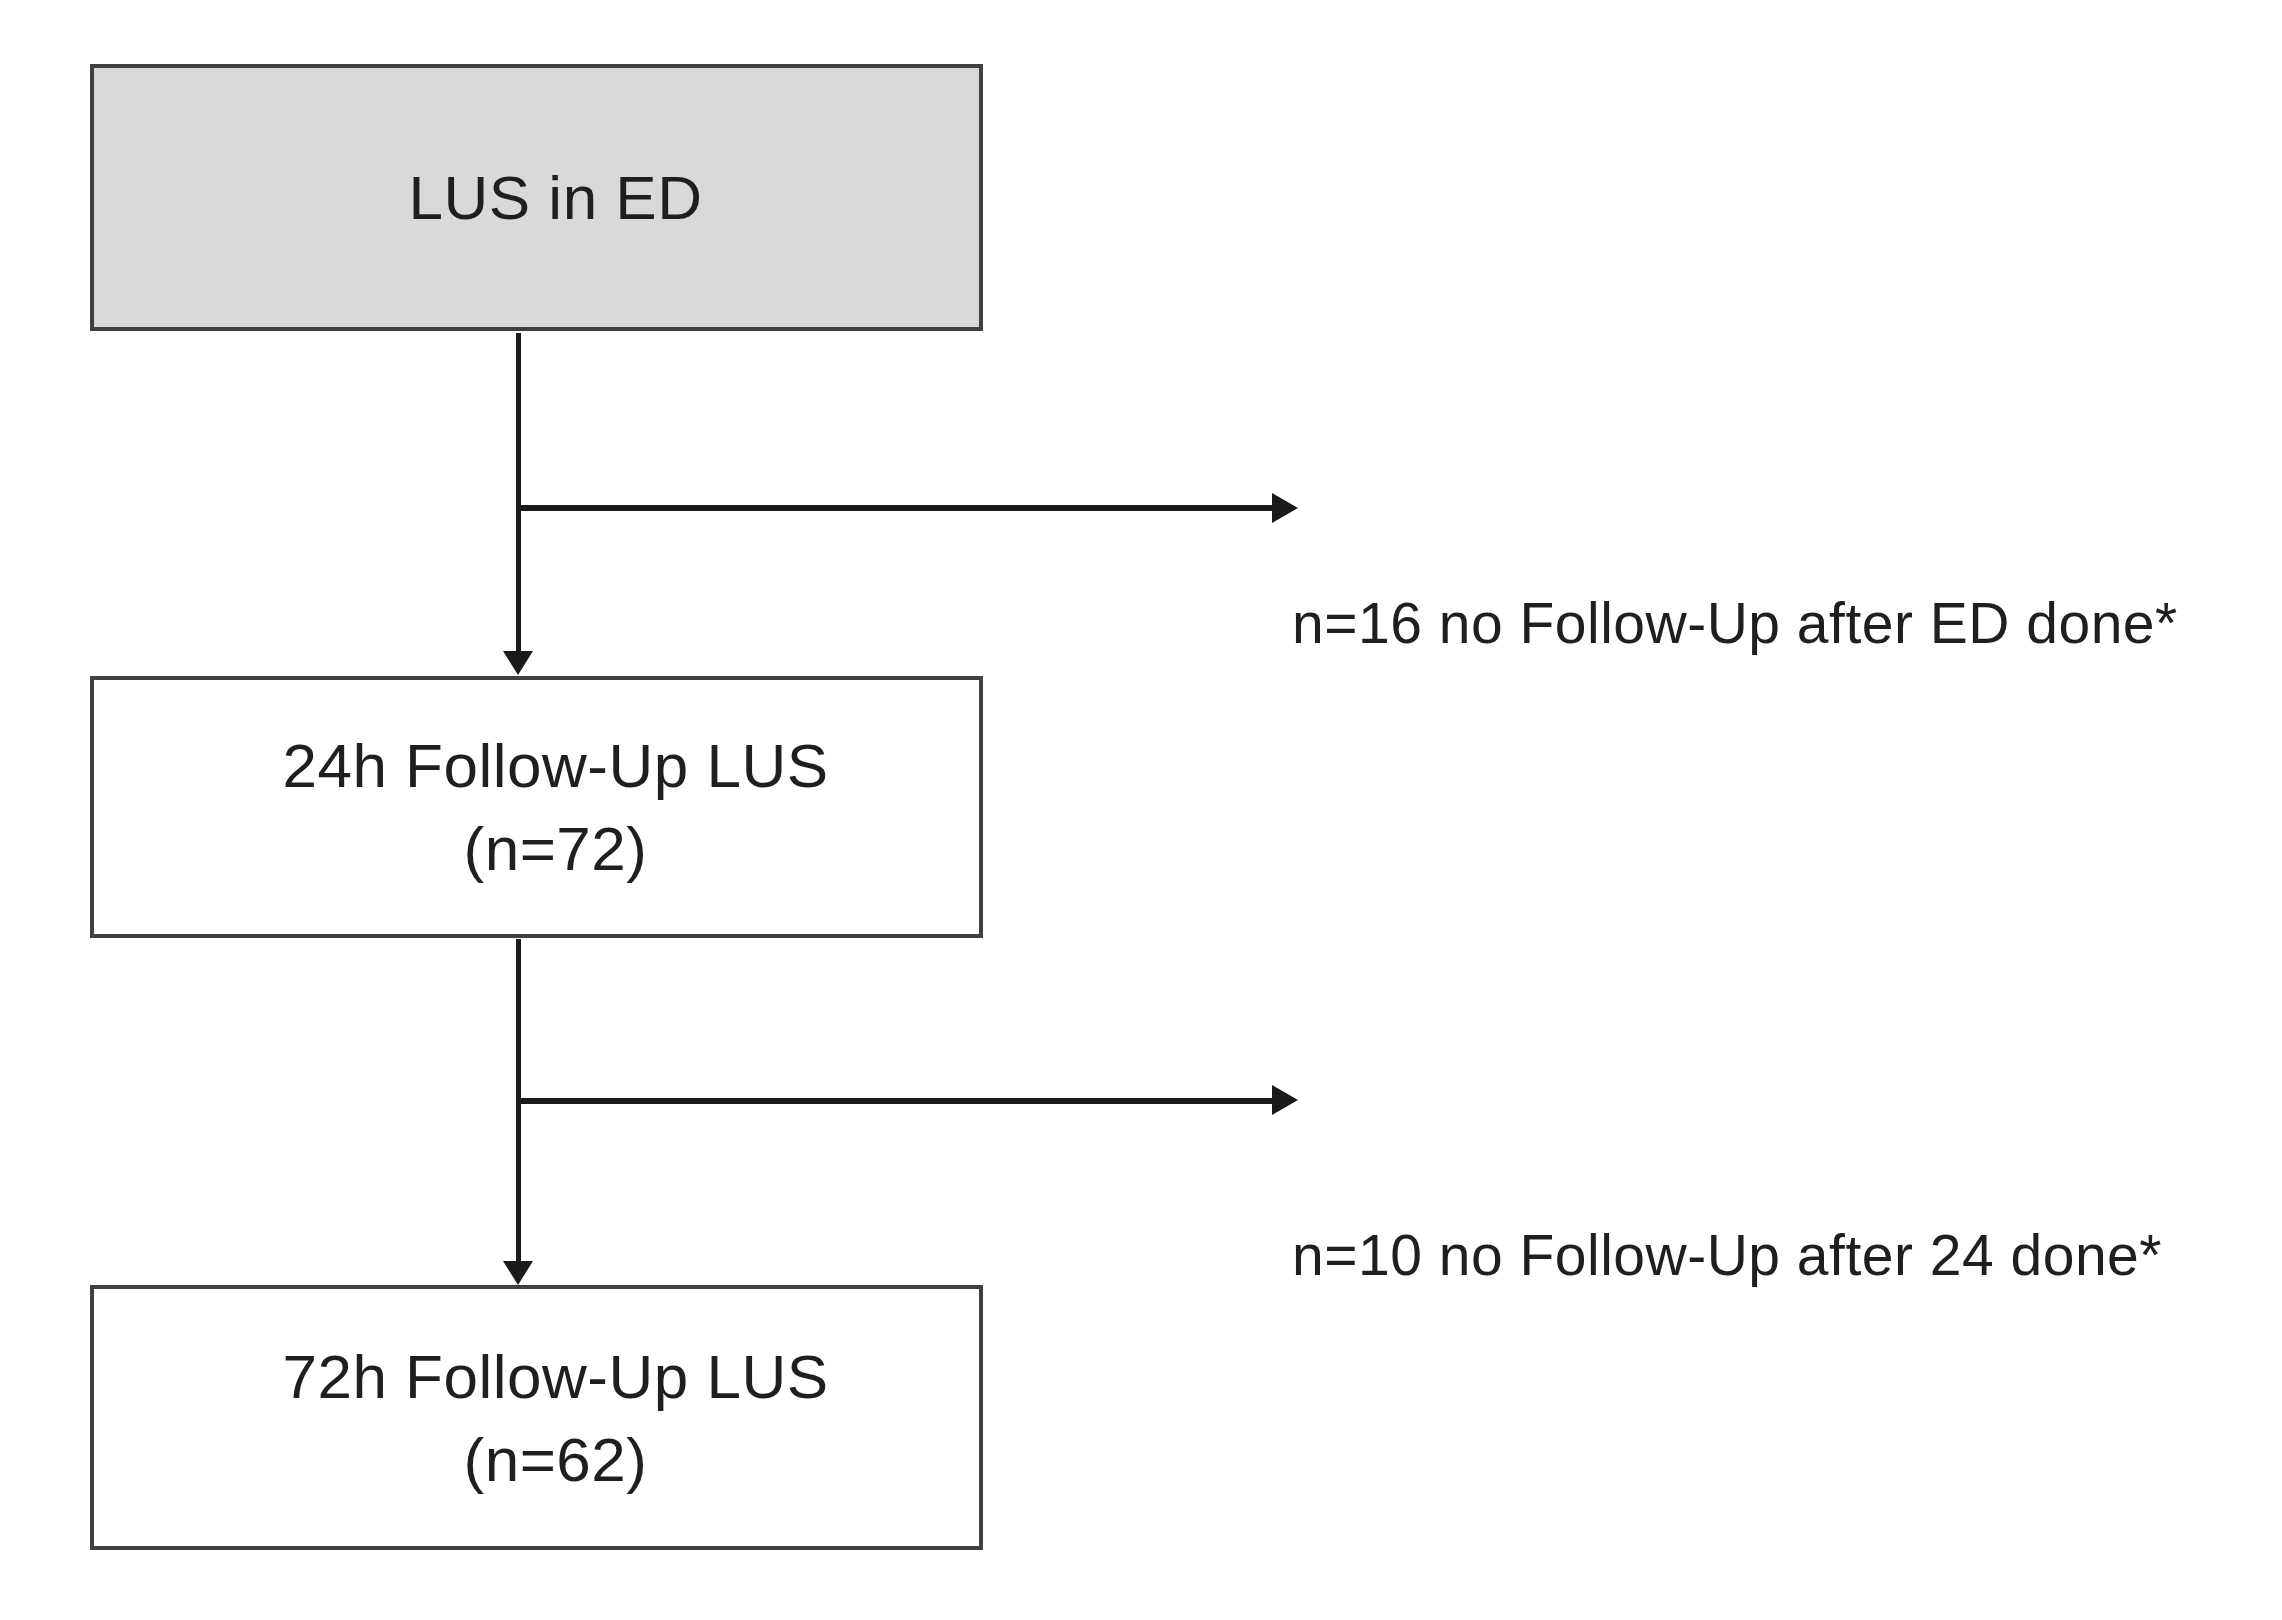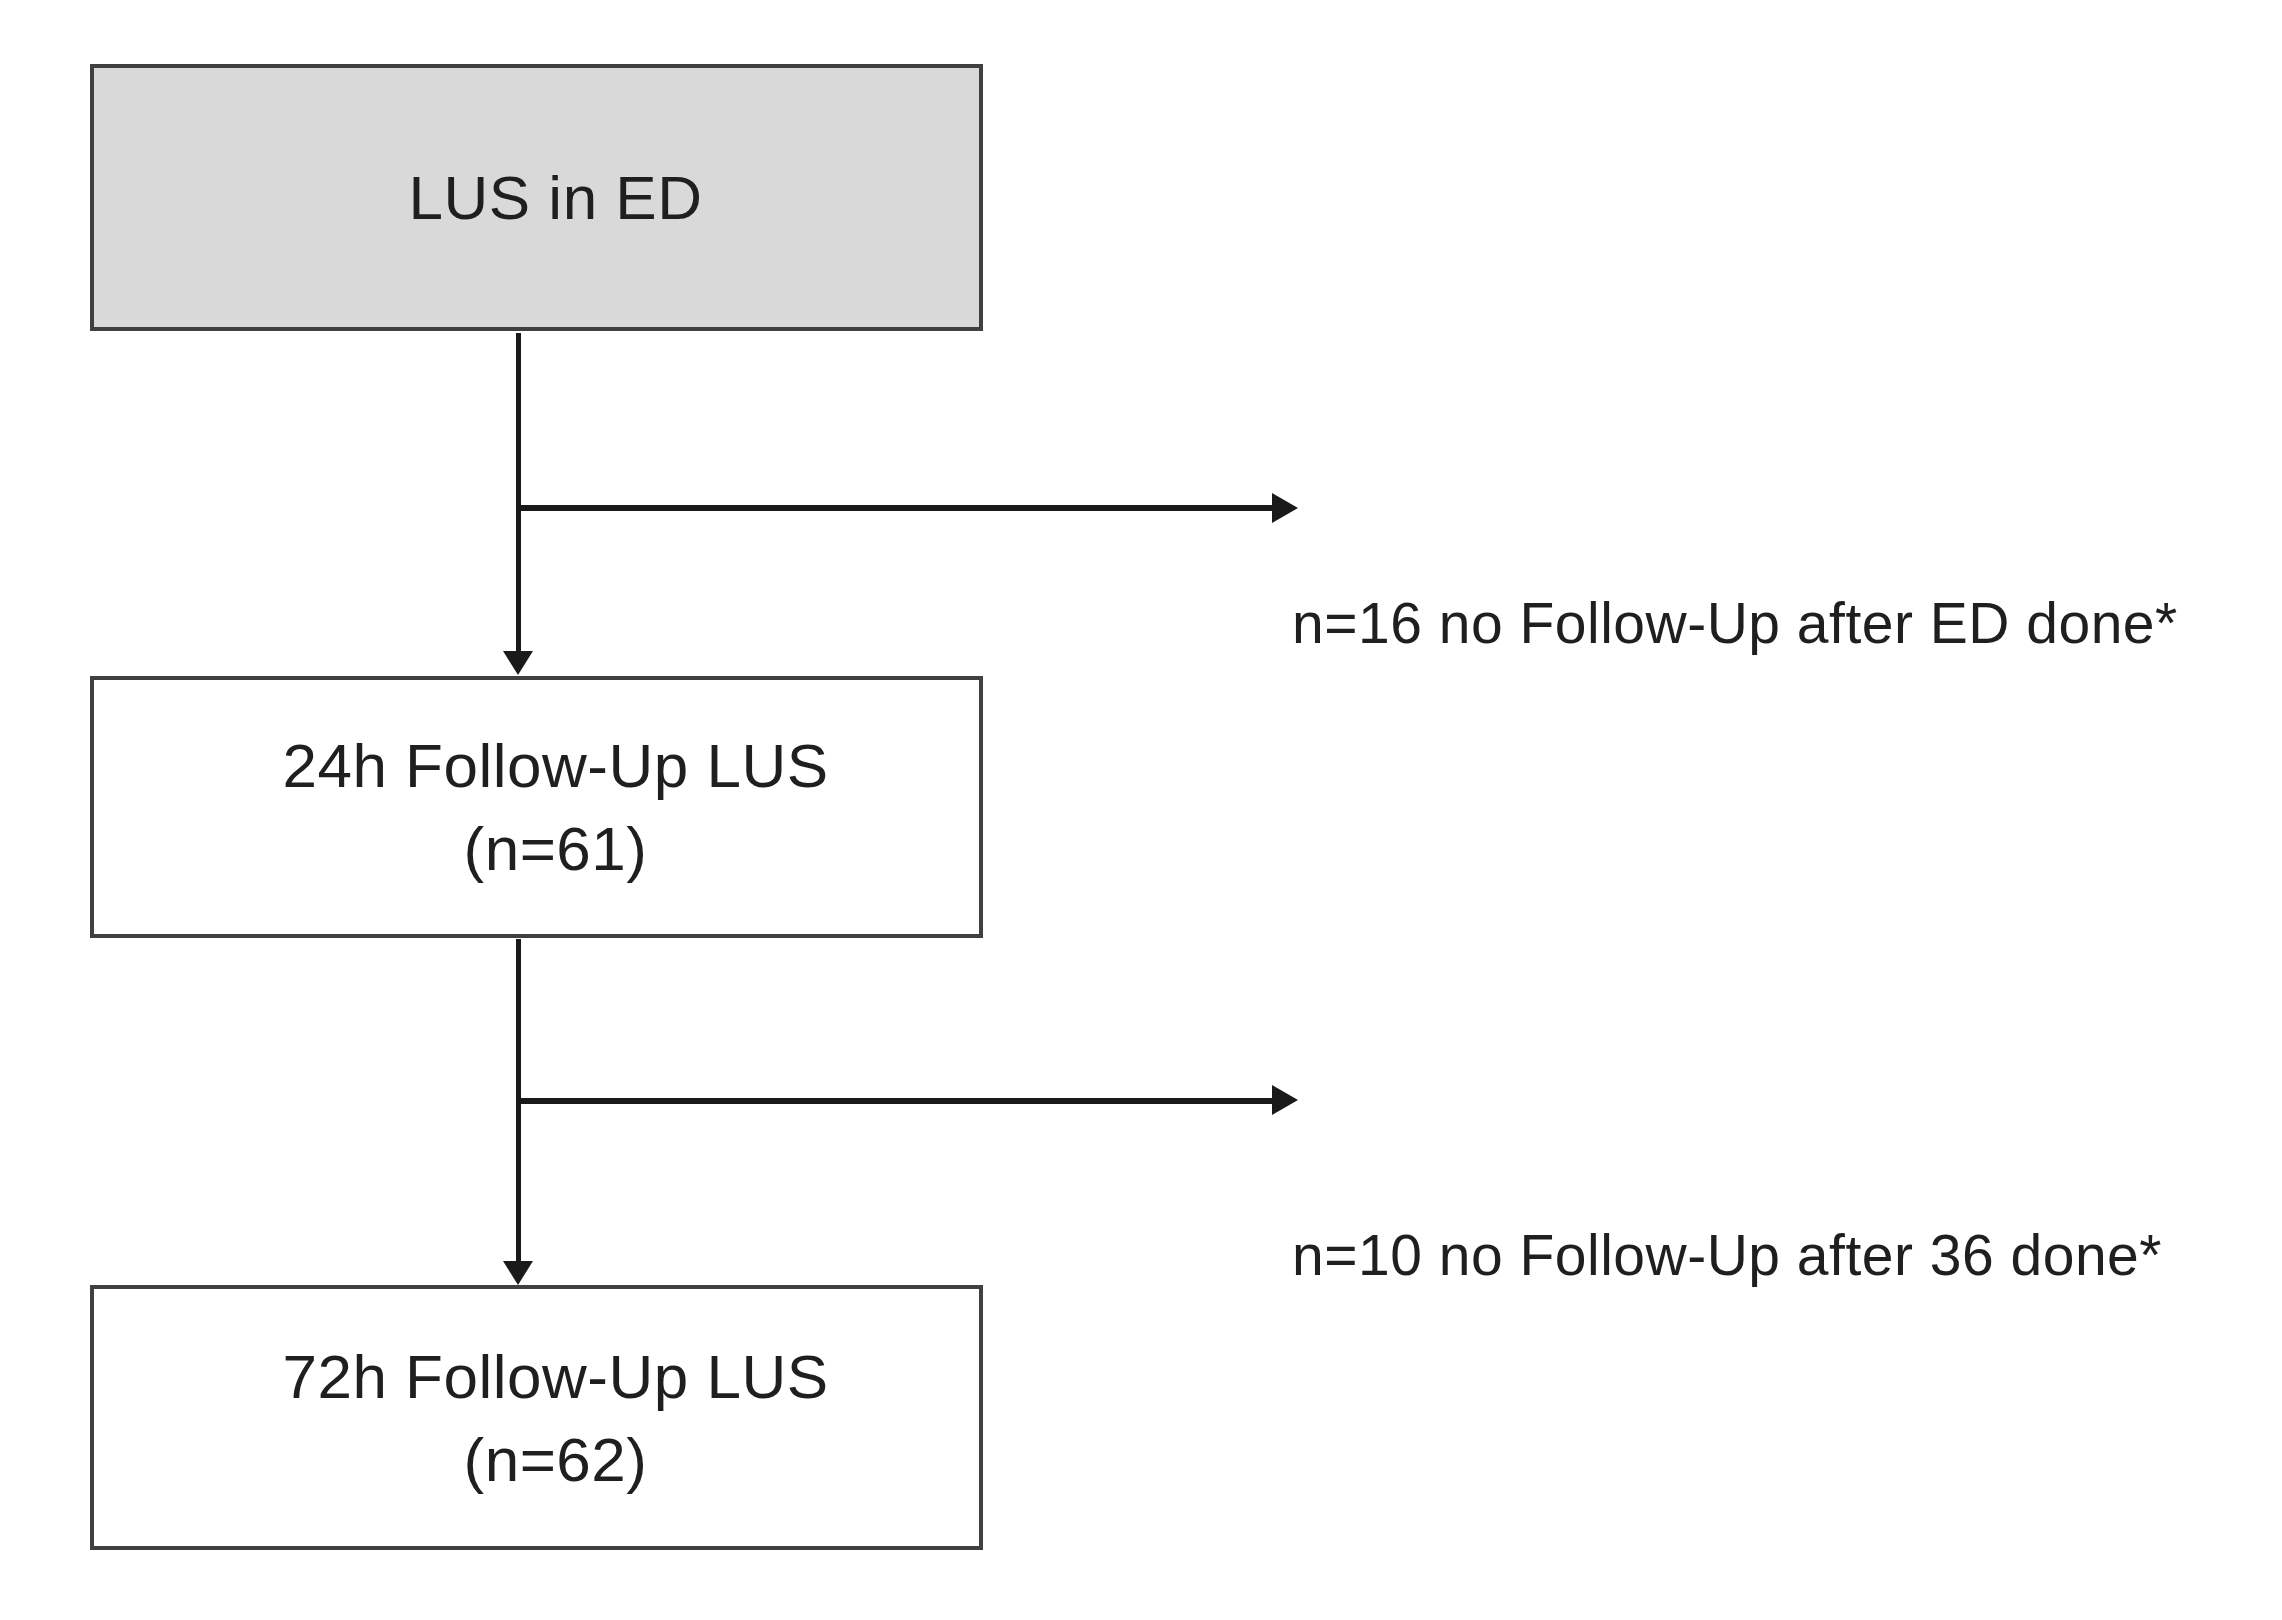--- a/index.html
+++ b/index.html
@@ -88,30 +88,30 @@
   <div class="arrow-down arrow-down1"></div>
 
   <div class="hline hline1"></div>
   <div class="arrow-right arrow-right1"></div>
   <div class="note note1">
     <div>n=16 no Follow-Up after ED done*</div>
   </div>
 
   <div class="node node2">
     <div>24h Follow-Up LUS</div>
-    <div>(n=61)</div>
+    <div>(n=72)</div>
   </div>
 
   <div class="vline vline2"></div>
   <div class="arrow-down arrow-down2"></div>
 
   <div class="hline hline2"></div>
   <div class="arrow-right arrow-right2"></div>
   <div class="note note2">
-    <div>n=10 no Follow-Up after 36 done*</div>
+    <div>n=10 no Follow-Up after 24 done*</div>
   </div>
 
   <div class="node node3">
     <div>72h Follow-Up LUS</div>
     <div>(n=62)</div>
   </div>
 
 </div>
 
 

